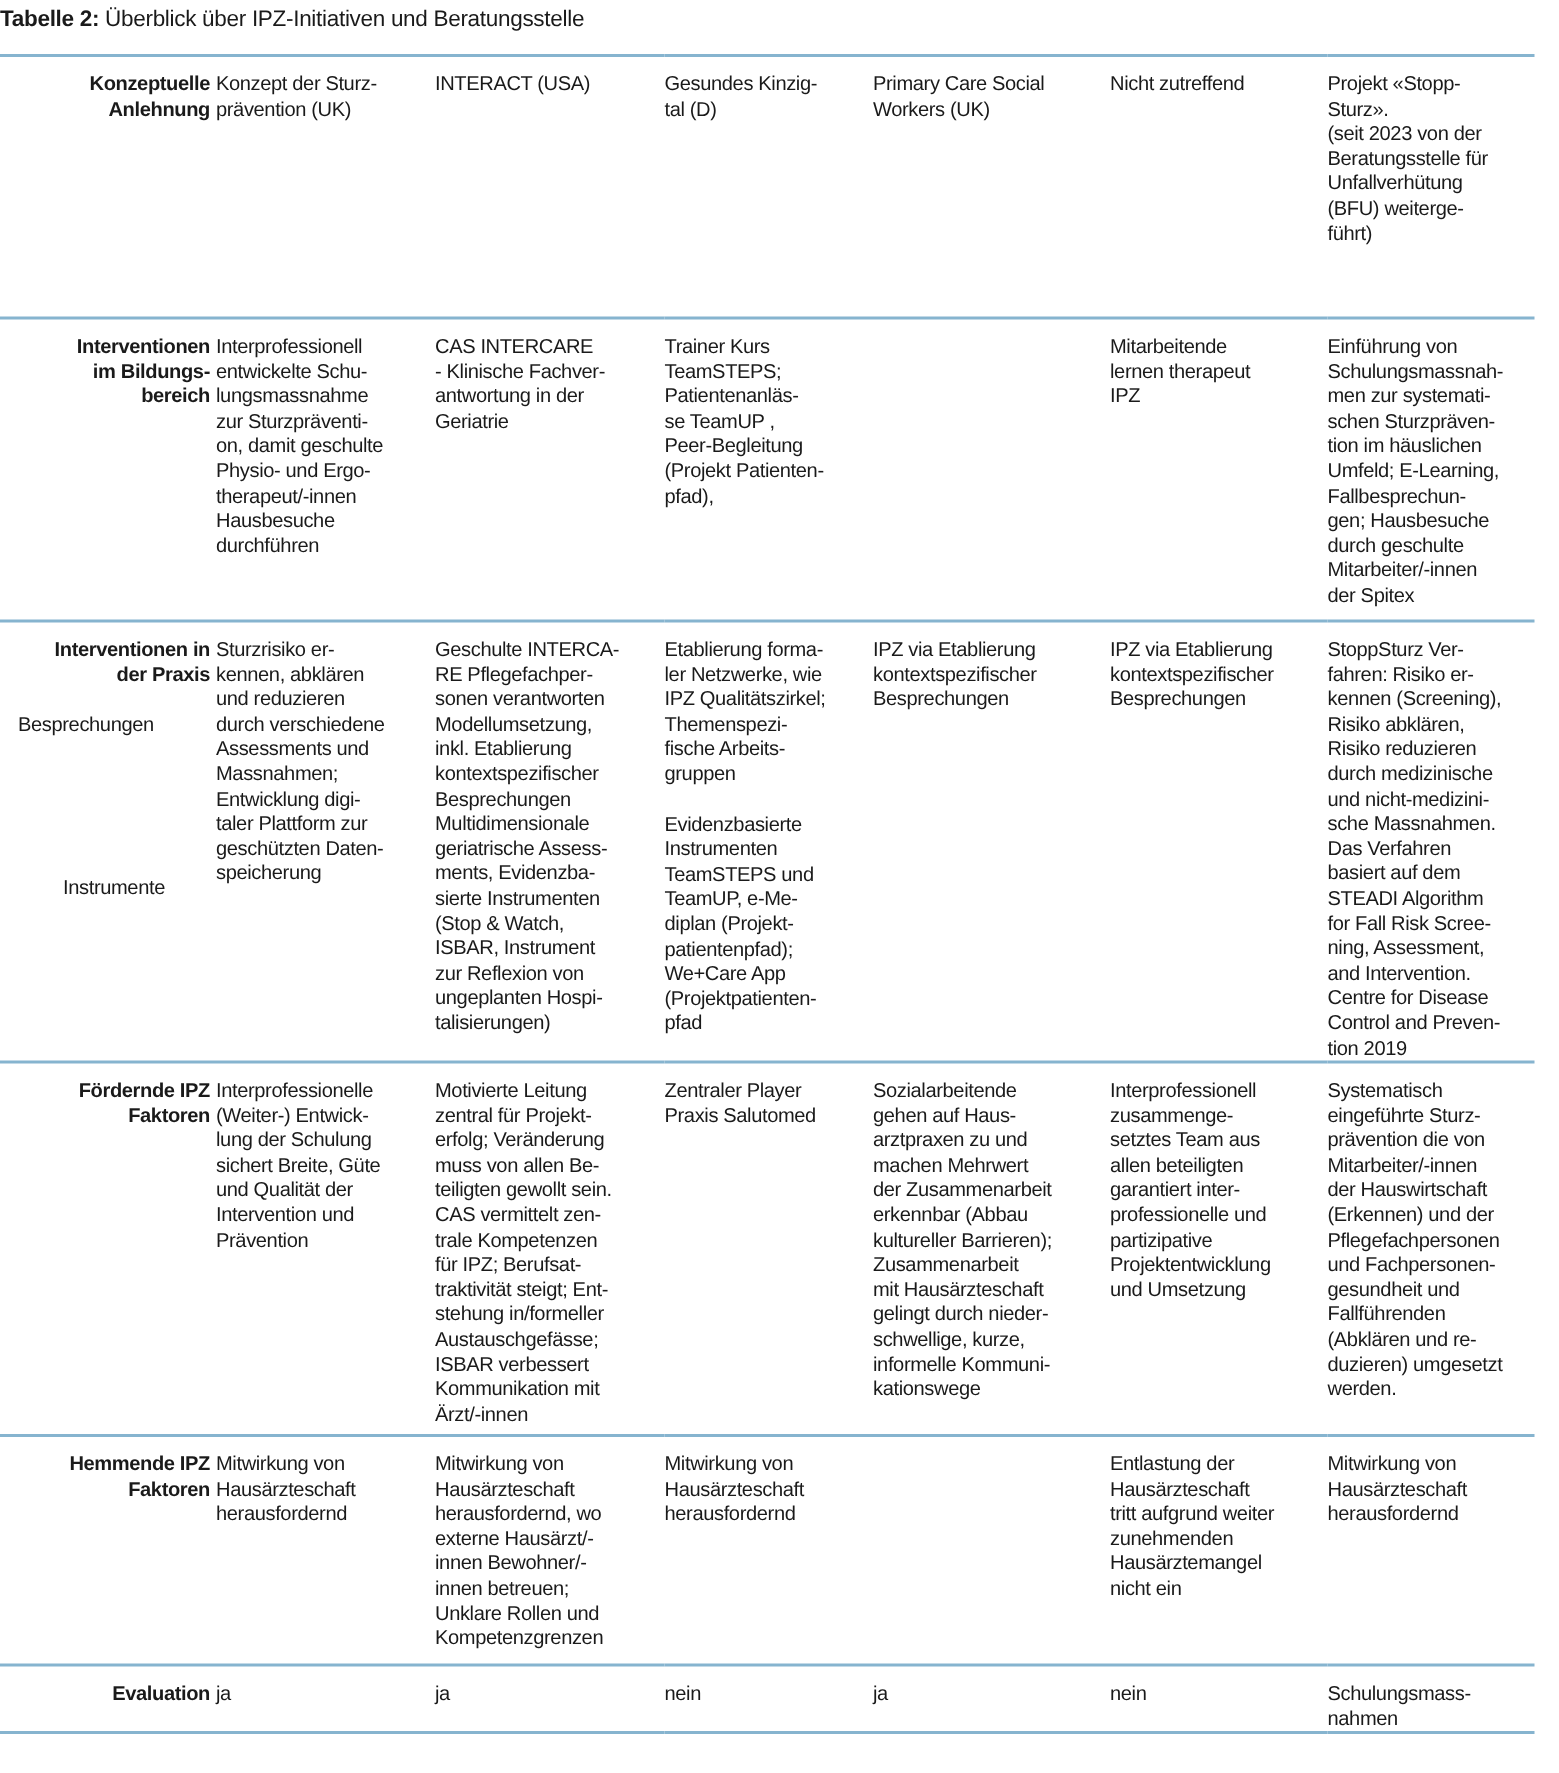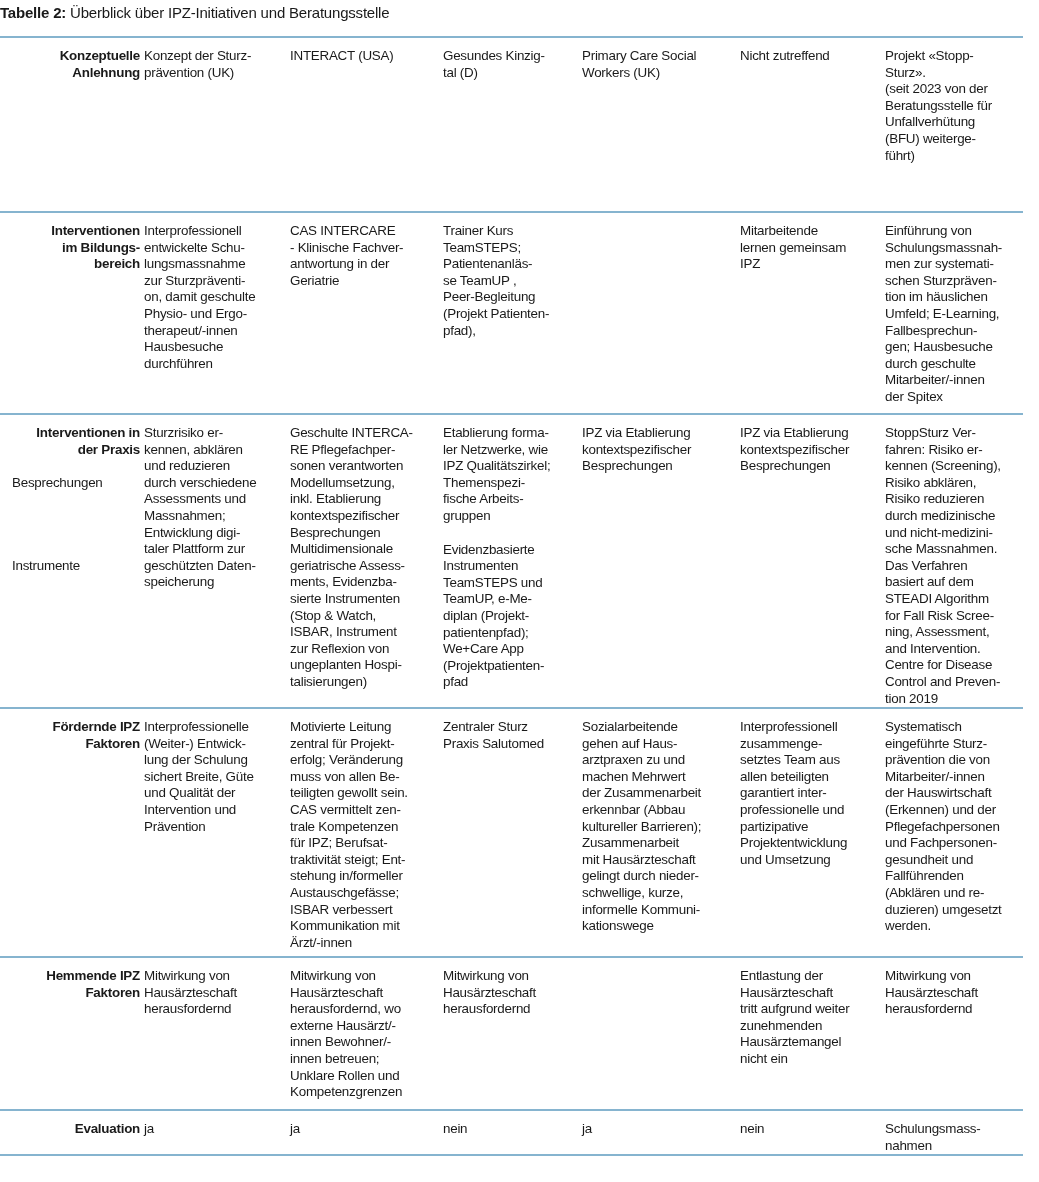--- a/index.html
+++ b/index.html
@@ -41,21 +41,21 @@
     tr.hdr th { padding-top: 10px; padding-bottom: 8px; height: 35px; }
     tr.r1 td { padding-top: 10px; height: 163px; }
     tr.r2 td { padding-top: 10px; height: 190px; }
     tr.r3 td { padding-top: 10px; height: 280px; }
     tr.r4 td { padding-top: 10px; height: 237px; }
     tr.r5 td { padding-top: 10px; height: 141px; }
     tr.r6 td { padding-top: 10px; height: 33px; }
     .lbl { font-weight: bold; display: block; text-align: right; }
     .sub { display: block; }
     .sub1 { margin-top: 17px; }
-    .sub2 { margin-top: 66px; }
+    .sub2 { margin-top: 92px; text-align: center; }
     .block { display: block; white-space: pre-line; }
     .block2 { margin-top: 17px; }
     .pl { white-space: pre-line; }
   </style>
 </head>
 <body>
 
 <div class="caption"><b>Tabelle 2:</b><span> Überblick über IPZ-Initiativen und Beratungsstelle</span></div>
 
 <table>
@@ -111,21 +111,21 @@
 Geriatrie</td>
     <td class="pl">Trainer Kurs
 TeamSTEPS;
 Patientenanläs-
 se TeamUP ,
 Peer-Begleitung
 (Projekt Patienten-
 pfad),</td>
     <td class="pl"></td>
     <td class="pl">Mitarbeitende
-lernen gemeinsam
+lernen therapeut
 IPZ</td>
     <td class="pl">Einführung von
 Schulungsmassnah-
 men zur systemati-
 schen Sturzpräven-
 tion im häuslichen
 Umfeld; E-Learning,
 Fallbesprechun-
 gen; Hausbesuche
 durch geschulte
@@ -227,21 +227,21 @@
 teiligten gewollt sein.
 CAS vermittelt zen-
 trale Kompetenzen
 für IPZ; Berufsat-
 traktivität steigt; Ent-
 stehung in/formeller
 Austauschgefässe;
 ISBAR verbessert
 Kommunikation mit
 Ärzt/-innen</td>
-    <td class="pl">Zentraler Sturz
+    <td class="pl">Zentraler Player
 Praxis Salutomed</td>
     <td class="pl">Sozialarbeitende
 gehen auf Haus-
 arztpraxen zu und
 machen Mehrwert
 der Zusammenarbeit
 erkennbar (Abbau
 kultureller Barrieren);
 Zusammenarbeit
 mit Hausärzteschaft

